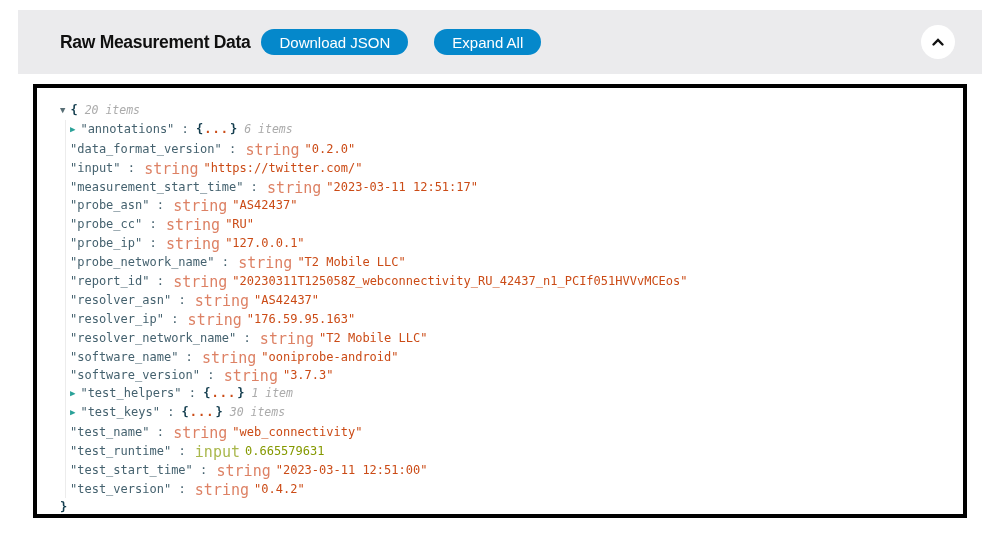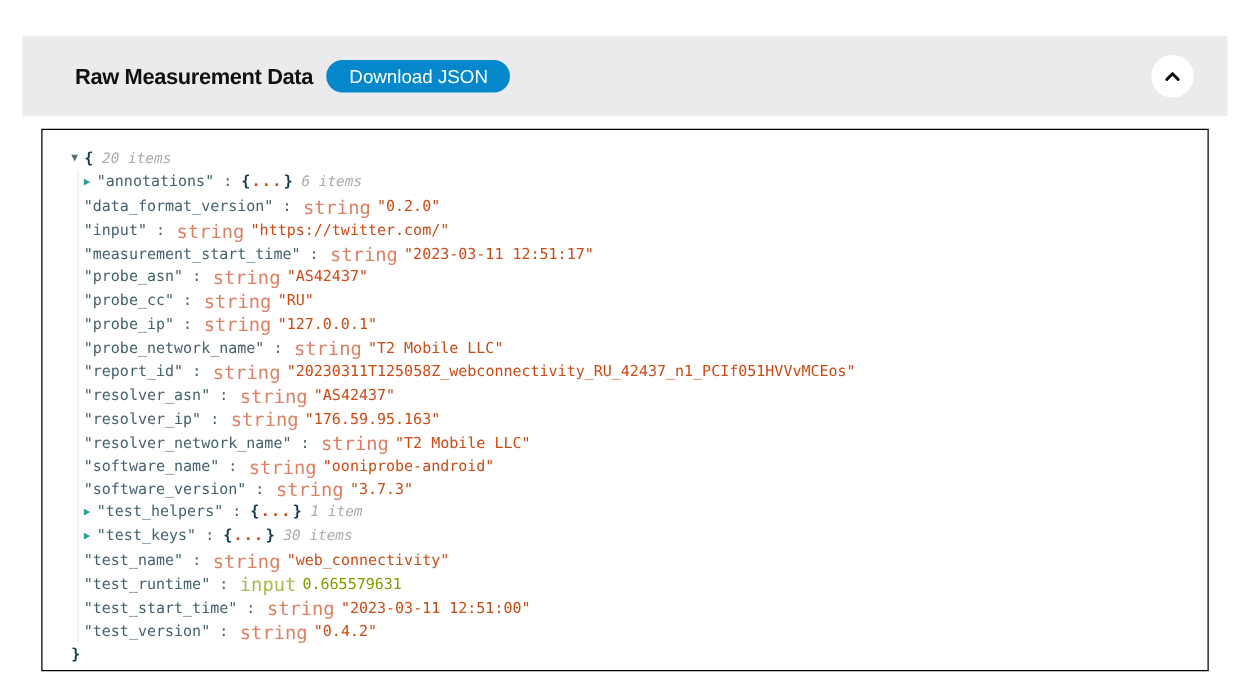--- a/index.html
+++ b/index.html
@@ -13,21 +13,20 @@
     position: absolute;
     left: 18px; top: 10px;
     width: 964px;
   }
   .card-header {
     height: 64px;
     background: var(--header-bg, #ebebed);
     display: flex;
     align-items: center;
     padding: 0 27px 0 42px;
-    margin-top: 19px;
   }
   .card-title {
     font-size: 17.5px;
     font-weight: bold;
     color: #101010;
     letter-spacing: -0.3px;
     white-space: nowrap;
   }
   .pill-btn {
     background: var(--accent, #0588cb);
@@ -50,21 +49,21 @@
     background: #ffffff;
     border: none;
     display: flex; align-items: center; justify-content: center;
     cursor: pointer;
     padding: 0;
   }
   .json-panel {
     margin: 10px 15px 0 15px;
     height: 434px;
     background: #ffffff;
-    border: 1px solid #000000;
+    border: 4px solid #000000;
     padding: 13px 20px 0 23px;
     overflow: hidden;
   }
   .json-tree {
     font-family: "DejaVu Sans Mono", monospace;
     font-size: 12px;
     line-height: 18.9px;
     color: var(--key-color, #45626f);
     white-space: nowrap;
   }
@@ -113,20 +112,21 @@
     padding-left: 4px;
   }
 </style>
 </head>
 <body>
 
 <div class="card">
   <div class="card-header">
     <div class="card-title">Raw Measurement Data</div>
     <button class="pill-btn btn-download">Download JSON</button>
+    <button class="pill-btn btn-expand">Expand All</button>
     <button class="collapse-btn">
       <svg width="18" height="18" viewBox="0 0 18 18">
         <polyline points="4.5,11.5 9,7 13.5,11.5" fill="none" stroke="#111111" stroke-width="2.4" stroke-linecap="round" stroke-linejoin="miter"></polyline>
       </svg>
     </button>
   </div>
   <div class="json-panel">
     <div class="json-tree">
         <div class="row"><span class="arrow expanded">▼</span><span class="brace">{</span><span class="count">20 items</span></div>
         <div class="children">

